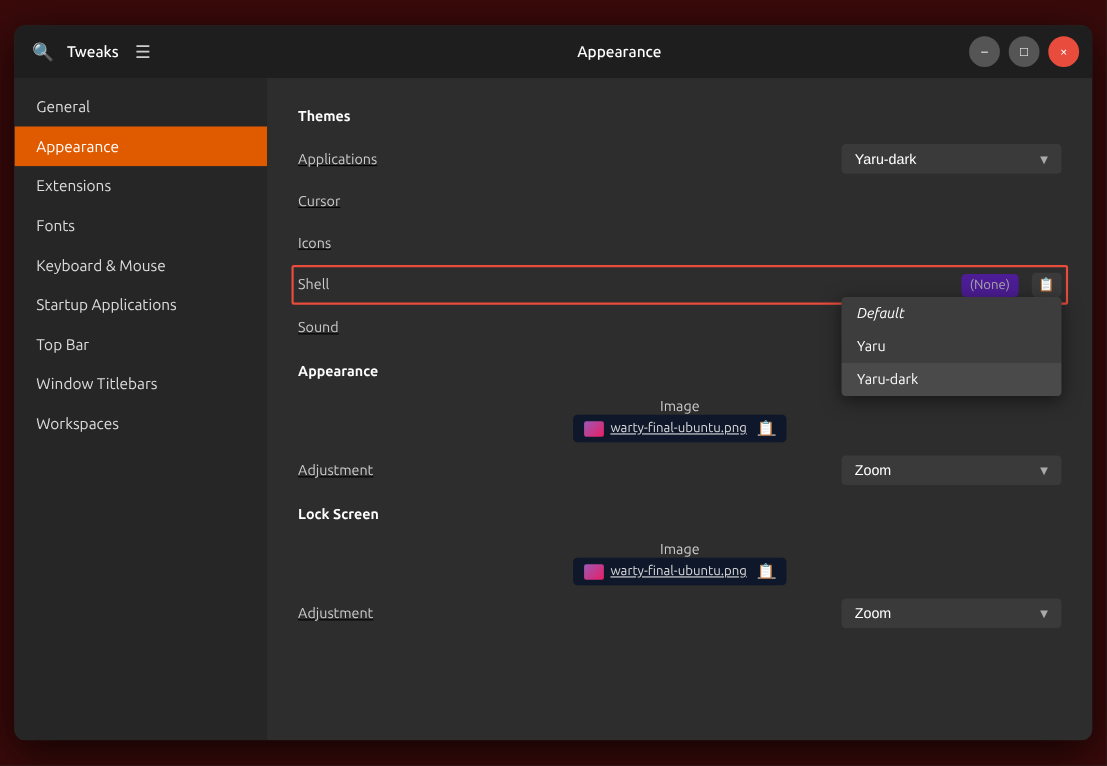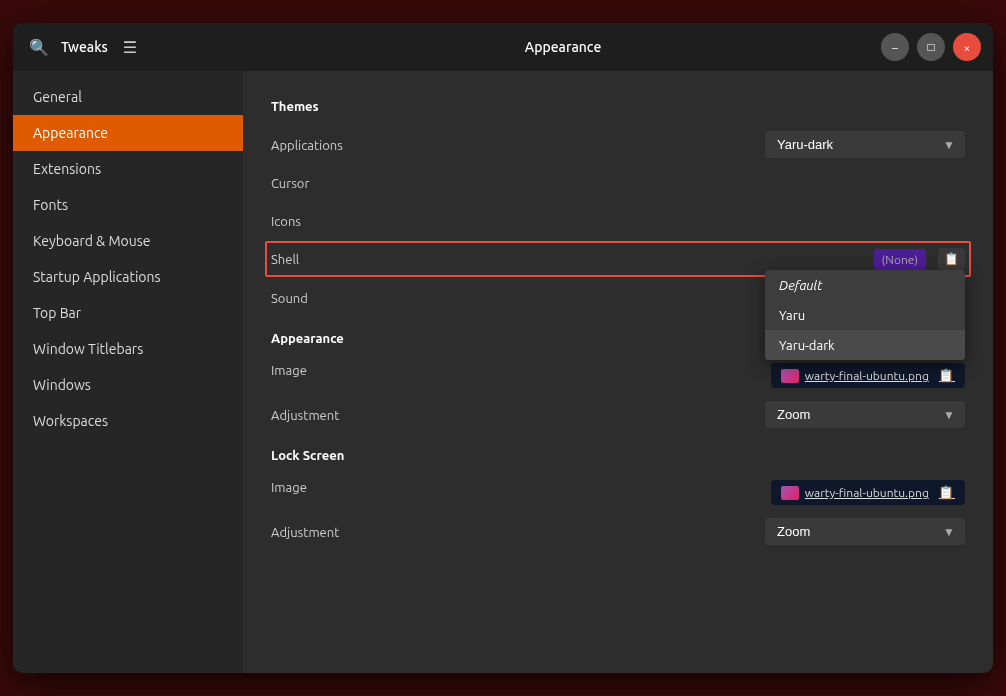--- a/index.html
+++ b/index.html
@@ -122,20 +122,21 @@
       font-size: 13px;
       font-weight: 700;
       margin-bottom: 12px;
       margin-top: 4px;
     }
     .row {
       display: flex;
       align-items: center;
       padding: 6px 0;
       min-height: 38px;
+      text-decoration: underline;
     }
     .row-label {
       color: #ccc;
       font-size: 13px;
       flex: 1;
     }
     .select-wrapper {
       position: relative;
       min-width: 200px;
     }
@@ -212,23 +213,24 @@
     .dropdown-item {
       padding: 8px 14px;
       color: #ffffff;
       font-size: 13px;
       cursor: pointer;
     }
     .dropdown-item.selected { background: #4a4a4a; color: #fff; }
     .dropdown-item.italic { font-style: italic; }
     .image-row {
       display: flex;
-      align-items: flex-start;
+      align-items: center;
       padding: 6px 0;
       min-height: 38px;
+      flex-direction: column;
     }
     .image-label {
       color: #ccc;
       font-size: 13px;
       flex: 1;
     }
     .image-value {
       display: flex;
       align-items: center;
       gap: 6px;
@@ -282,21 +284,20 @@
 
     <div class="sidebar">
       <div class="sidebar-item">General</div>
       <div class="sidebar-item active">Appearance</div>
       <div class="sidebar-item">Extensions</div>
       <div class="sidebar-item">Fonts</div>
       <div class="sidebar-item">Keyboard &amp; Mouse</div>
       <div class="sidebar-item">Startup Applications</div>
       <div class="sidebar-item">Top Bar</div>
       <div class="sidebar-item">Window Titlebars</div>
-      <div class="sidebar-item">Windows</div>
       <div class="sidebar-item">Workspaces</div>
     </div>
 
     <div class="content">
 
       <div class="section-title">Themes</div>
 
       <div class="row">
         <span class="row-label">Applications</span>
         <div class="select-wrapper">

